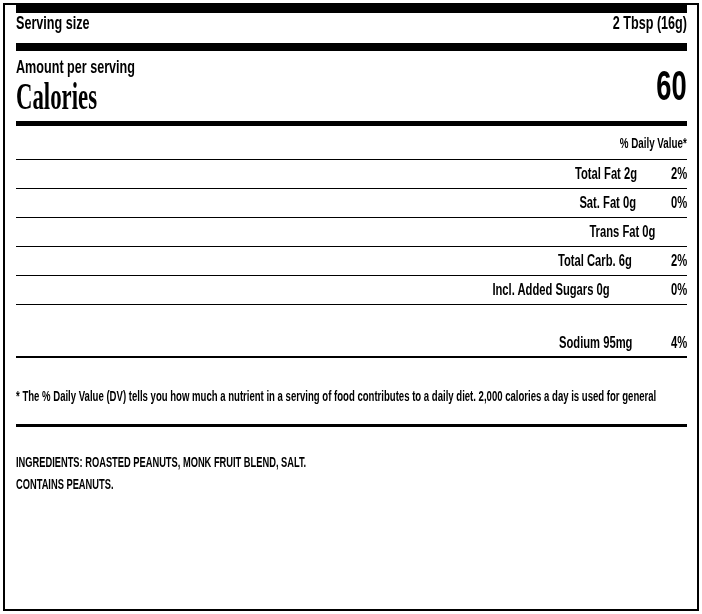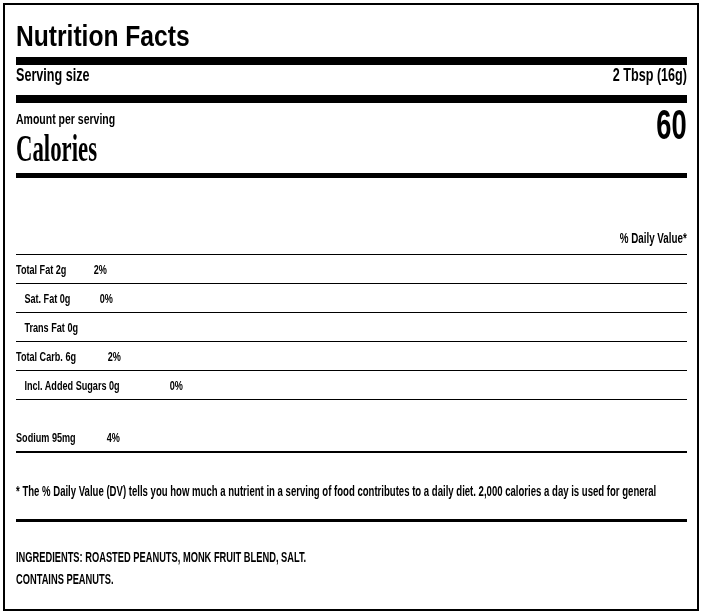--- a/index.html
+++ b/index.html
@@ -27,51 +27,48 @@
   .bar-5 { height: 5px; }
   .bar-3 { height: 3px; margin-top: 6px; }
 
   .serving-row {
     height: 30px; display: flex; justify-content: space-between; 
     font-size: 18px;
   }
 
   .cal-block { height: 70px; display: flex; justify-content: space-between; }
   .cal-left { margin-top: 7px; }
-  .cal-eyebrow { font-size: 15px; line-height: 18px; }
+  .cal-eyebrow { font-size: 18px; line-height: 18px; }
   .cal-word { font-size: 38px; line-height: 40px; font-family: Liberation Serif, serif; }
   .cal-word .cx-l { --sx: 0.60; }
-  .cal-value { font-size: 42px; line-height: 46px; align-self: flex-end; padding-bottom: 25px; }
+  .cal-value { font-size: 42px; line-height: 46px; align-self: flex-end; padding-bottom: 12px; }
   .cal-value .cx-r { --sx: 0.65; }
 
   .dv-header {
     height: 34px; display: flex; justify-content: flex-end; align-items: center;
-    font-size: 14px; border-bottom: 1px solid #000; margin-top: 43px;
+    font-size: 14px; border-bottom: 1px solid #000;
   }
 
   .n-row {
-    height: 29px; display: flex; justify-content: flex-start; align-items: center;
-    font-size: 13px; border-bottom: 1px solid #000;
+    height: 29px; display: flex; justify-content: flex-end; align-items: center;
+    font-size: 16px; border-bottom: 1px solid #000;
   }
   .n-row:last-of-type { height: 29px; border-bottom: 2px solid #000; margin-top: 24px; }
   .n-row .indent { padding-left: 12px; }
 
   .footnote { padding-top: 23px; font-size: 14.5px; line-height: 31px; height: 60px; overflow: hidden; }
 
   .ingredients { margin-top: 24px; font-size: 15px; line-height: 22px; }
   .ingredients .cx-l { --sx: 0.62; }
 </style>
 </head>
 <body>
 
 <div class="label">
 
-  <h1 class="title">
-    <span class="cx-l">Nutrition Facts</span>
-  </h1>
 
   <div class="bar bar-8"></div>
 
   <div class="serving-row">
     <span class="cx-l">Serving size</span>
     <span class="cx-r">2 Tbsp (16g)</span>
   </div>
 
   <div class="bar bar-8"></div>
 

